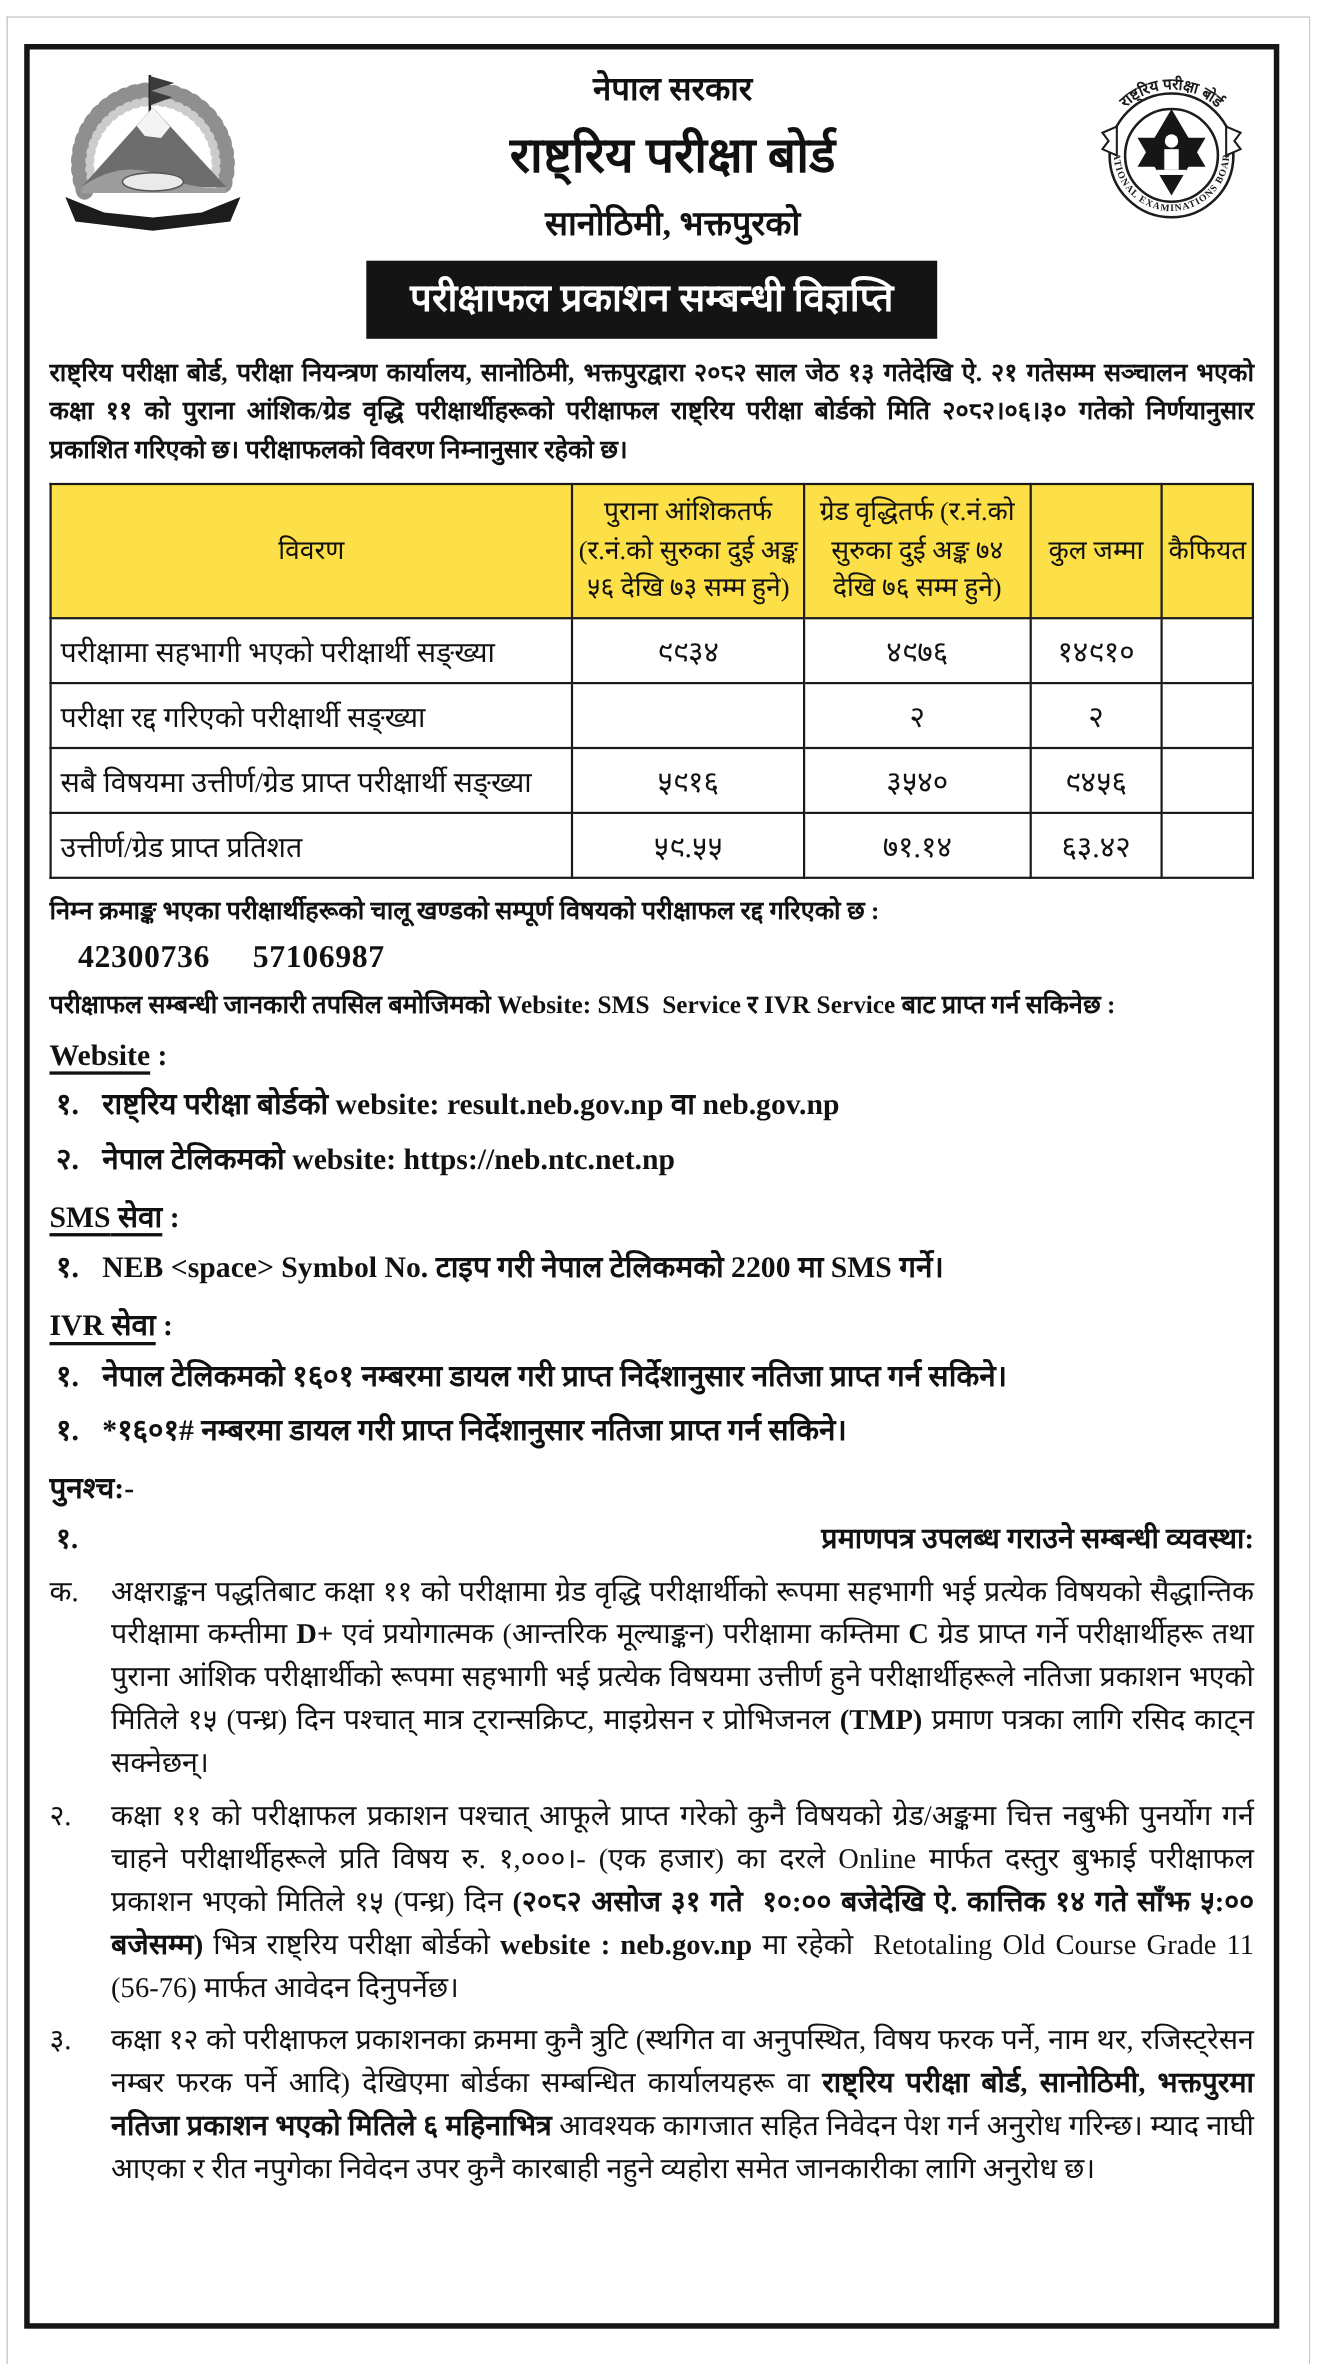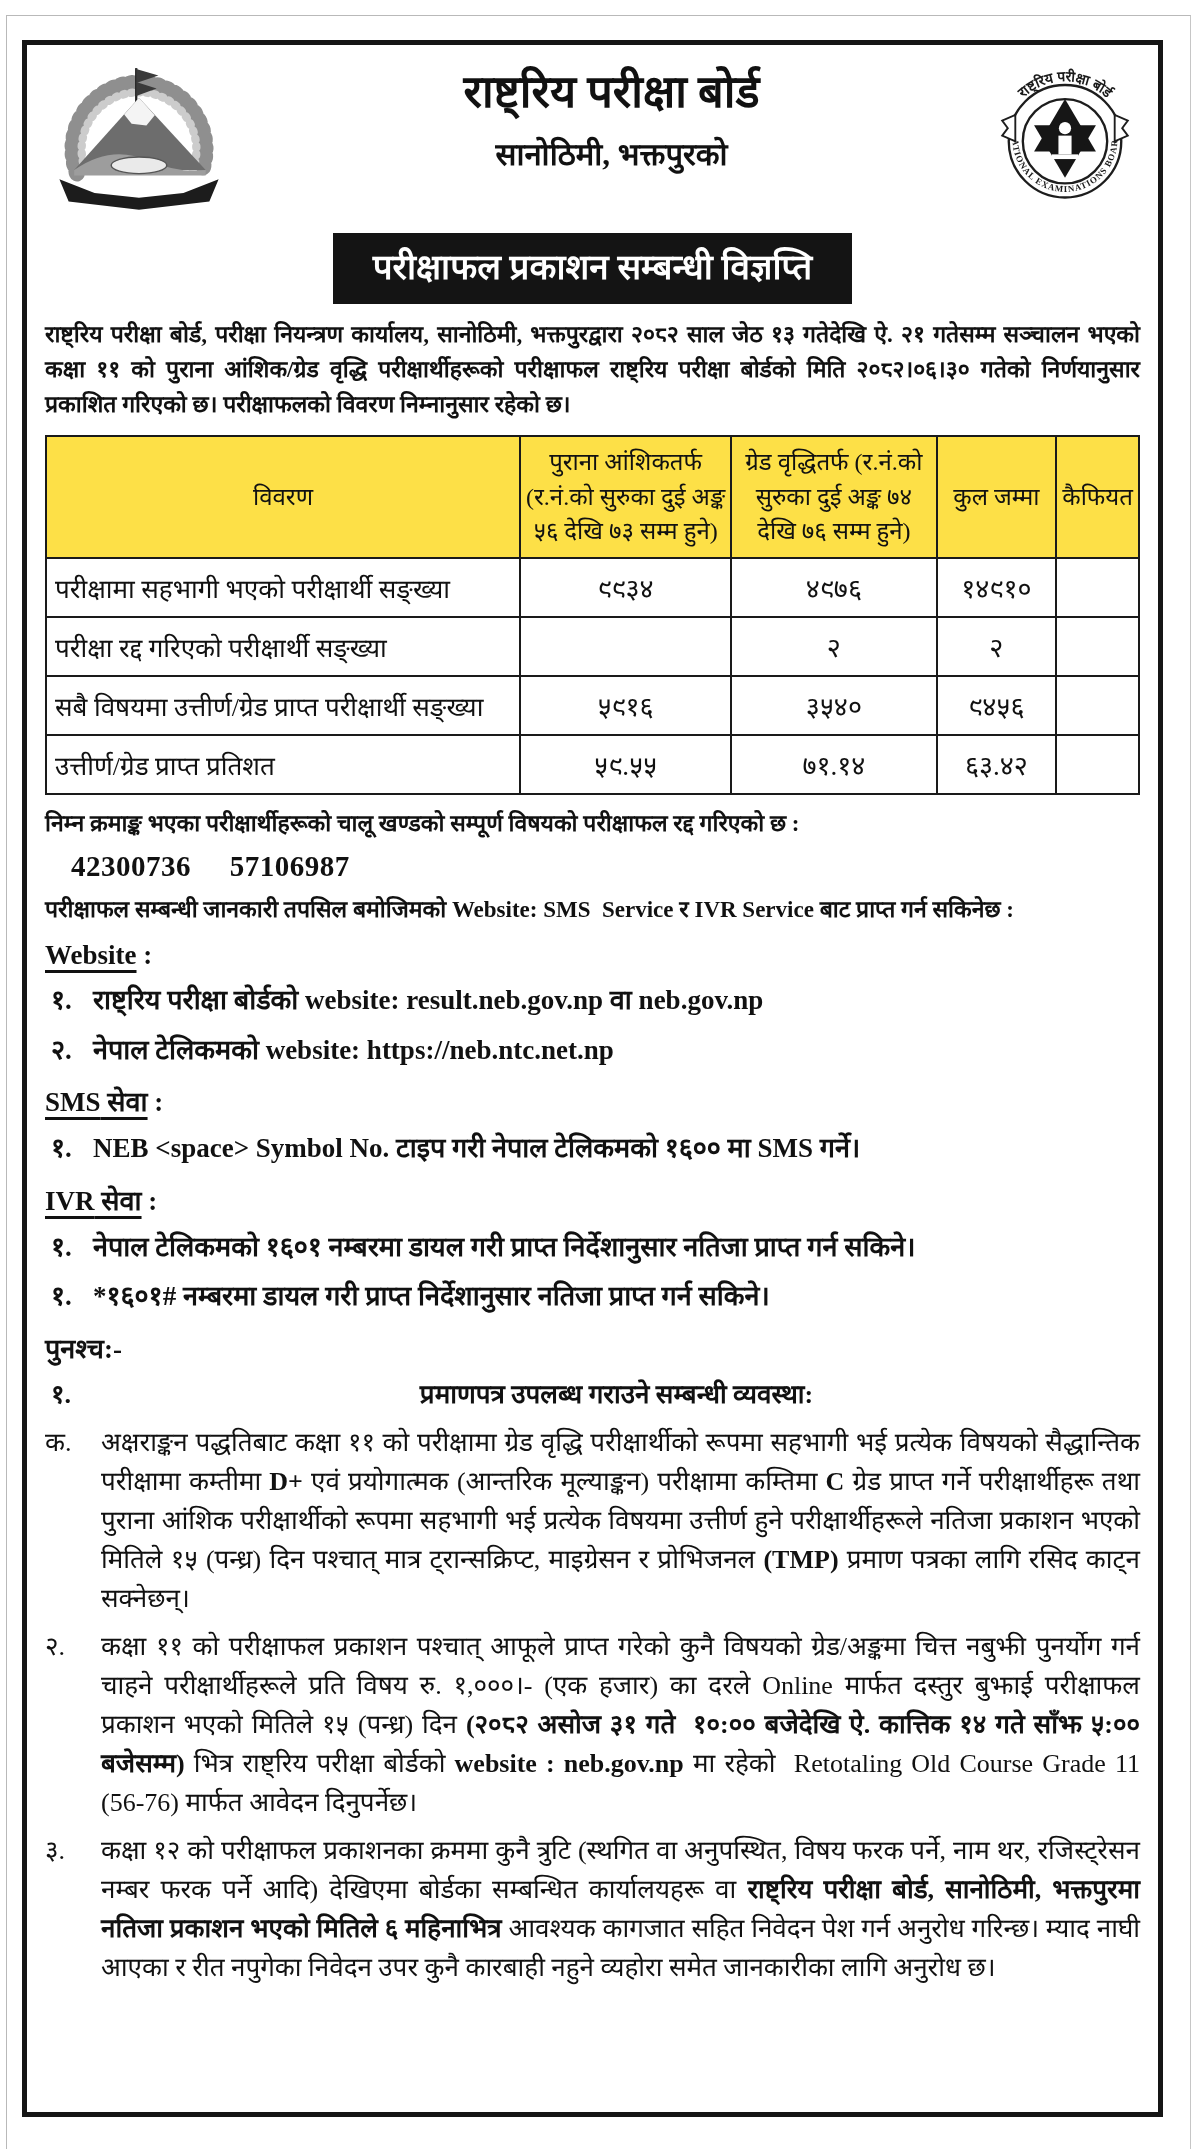--- a/index.html
+++ b/index.html
@@ -75,20 +75,21 @@
       <polygon points="97,13 121,20 97,28" fill="#3b3b3b"></polygon>
       <polygon points="97,27 119,34 97,42" fill="#3b3b3b"></polygon>
       <polygon points="30,122 100,44 172,122" fill="#6d6d6d"></polygon>
       <polygon points="84,62 100,44 117,63 108,74 92,72" fill="#f4f4f4"></polygon>
       <path d="M30,122 Q70,94 110,112 Q145,126 172,122 L172,128 L30,128 Z" fill="#9d9d9d"></path>
       <ellipse cx="100" cy="117" rx="30" ry="9" fill="#eaeaea" stroke="#555" stroke-width="1.5"></ellipse>
       <path d="M14,132 L52,147 100,152 148,147 186,132 L176,156 100,165 24,156 Z" fill="#1c1c1c"></path>
     </svg>
 
     <div class="masthead-center">
+      <div class="gov-title">नेपाल सरकार</div>
       <div class="board-name">राष्ट्रिय परीक्षा बोर्ड</div>
       <div class="addr-line">सानोठिमी, भक्तपुरको</div>
     </div>
 
     <svg class="logo-right" viewBox="0 0 160 160" aria-hidden="true">
       <defs>
         <path id="arcTop" d="M 16,92 A 64,64 0 0 1 144,92"></path>
         <path id="arcBot" d="M 24,90 A 56,56 0 0 0 136,90"></path>
       </defs>
       <circle cx="80" cy="92" r="60" fill="none" stroke="#1d1d1d" stroke-width="2.5"></circle>
@@ -172,39 +173,39 @@
     <span class="text"><span class="b">राष्ट्रिय परीक्षा बोर्डको </span><span class="b latin">website: result.neb.gov.np</span><span class="b"> वा </span><span class="b latin">neb.gov.np</span></span>
   </div>
   <div class="svc-item">
     <span class="marker">२.</span>
     <span class="text"><span class="b">नेपाल टेलिकमको </span><span class="b latin">website: https://neb.ntc.net.np</span></span>
   </div>
 
   <div class="svc-heading"><span class="b u latin">SMS</span><span class="b u"> सेवा</span><span class="b"> :</span></div>
   <div class="svc-item">
     <span class="marker">१.</span>
-    <span class="text"><span class="b latin">NEB &lt;space&gt; Symbol No.</span><span class="b"> टाइप गरी नेपाल टेलिकमको १६०० मा </span><span class="b latin">SMS</span><span class="b"> गर्ने।</span></span>
+    <span class="text"><span class="b latin">NEB &lt;space&gt; Symbol No.</span><span class="b"> टाइप गरी नेपाल टेलिकमको 2200 मा </span><span class="b latin">SMS</span><span class="b"> गर्ने।</span></span>
   </div>
 
   <div class="svc-heading"><span class="b u latin">IVR</span><span class="b u"> सेवा</span><span class="b"> :</span></div>
   <div class="svc-item">
     <span class="marker">१.</span>
     <span class="text"><span class="b">नेपाल टेलिकमको १६०१ नम्बरमा डायल गरी प्राप्त निर्देशानुसार नतिजा प्राप्त गर्न सकिने।</span></span>
   </div>
 
   <div class="svc-item">
     <span class="marker">१.</span>
     <span class="text"><span class="b">*१६०१# नम्बरमा डायल गरी प्राप्त निर्देशानुसार नतिजा प्राप्त गर्न सकिने।</span></span>
   </div>
 
   <div class="ps-heading">पुनश्च:-</div>
 
   <div class="ps-item" style="margin-left:6px">
     <span class="marker" style="width:42px">१.</span>
-    <span class="text" style="text-align:center"><span class="b">प्रमाणपत्र उपलब्ध गराउने सम्बन्धी व्यवस्था:</span></span>
+    <span class="text" style="text-align:right"><span class="b">प्रमाणपत्र उपलब्ध गराउने सम्बन्धी व्यवस्था:</span></span>
   </div>
 
   <div class="ps-item normal">
     <span class="marker">क.</span>
     <span class="text"><span>अक्षराङ्कन पद्धतिबाट कक्षा ११ को परीक्षामा ग्रेड वृद्धि परीक्षार्थीको रूपमा सहभागी भई प्रत्येक विषयको सैद्धान्तिक परीक्षामा कम्तीमा </span><span class="b latin">D+</span><span> एवं प्रयोगात्मक (आन्तरिक मूल्याङ्कन) परीक्षामा कम्तिमा </span><span class="b latin">C</span><span> ग्रेड प्राप्त गर्ने परीक्षार्थीहरू तथा पुराना आंशिक परीक्षार्थीको रूपमा सहभागी भई प्रत्येक विषयमा उत्तीर्ण हुने परीक्षार्थीहरूले नतिजा प्रकाशन भएको मितिले १५ (पन्ध्र) दिन पश्चात् मात्र ट्रान्सक्रिप्ट, माइग्रेसन र प्रोभिजनल </span><span class="b">(TMP)</span><span> प्रमाण पत्रका लागि रसिद काट्न सक्नेछन्।</span></span>
   </div>
 
   <div class="ps-item normal">
     <span class="marker">२.</span>
     <span class="text"><span>कक्षा ११ को परीक्षाफल प्रकाशन पश्चात् आफूले प्राप्त गरेको कुनै विषयको ग्रेड/अङ्कमा चित्त नबुझी पुनर्योग गर्न चाहने परीक्षार्थीहरूले प्रति विषय रु. १,०००।- (एक हजार) का दरले </span><span class="latin">Online</span><span> मार्फत दस्तुर बुझाई परीक्षाफल प्रकाशन भएको मितिले १५ (पन्ध्र) दिन </span><span class="b">(२०८२ असोज ३१ गते &nbsp;१०:०० बजेदेखि ऐ. कात्तिक १४ गते साँझ ५:०० बजेसम्म)</span><span> भित्र राष्ट्रिय परीक्षा बोर्डको </span><span class="b latin">website : neb.gov.np</span><span> मा रहेको &nbsp;</span><span class="latin">Retotaling Old Course Grade 11 (56-76)</span><span> मार्फत आवेदन दिनुपर्नेछ।</span></span>

